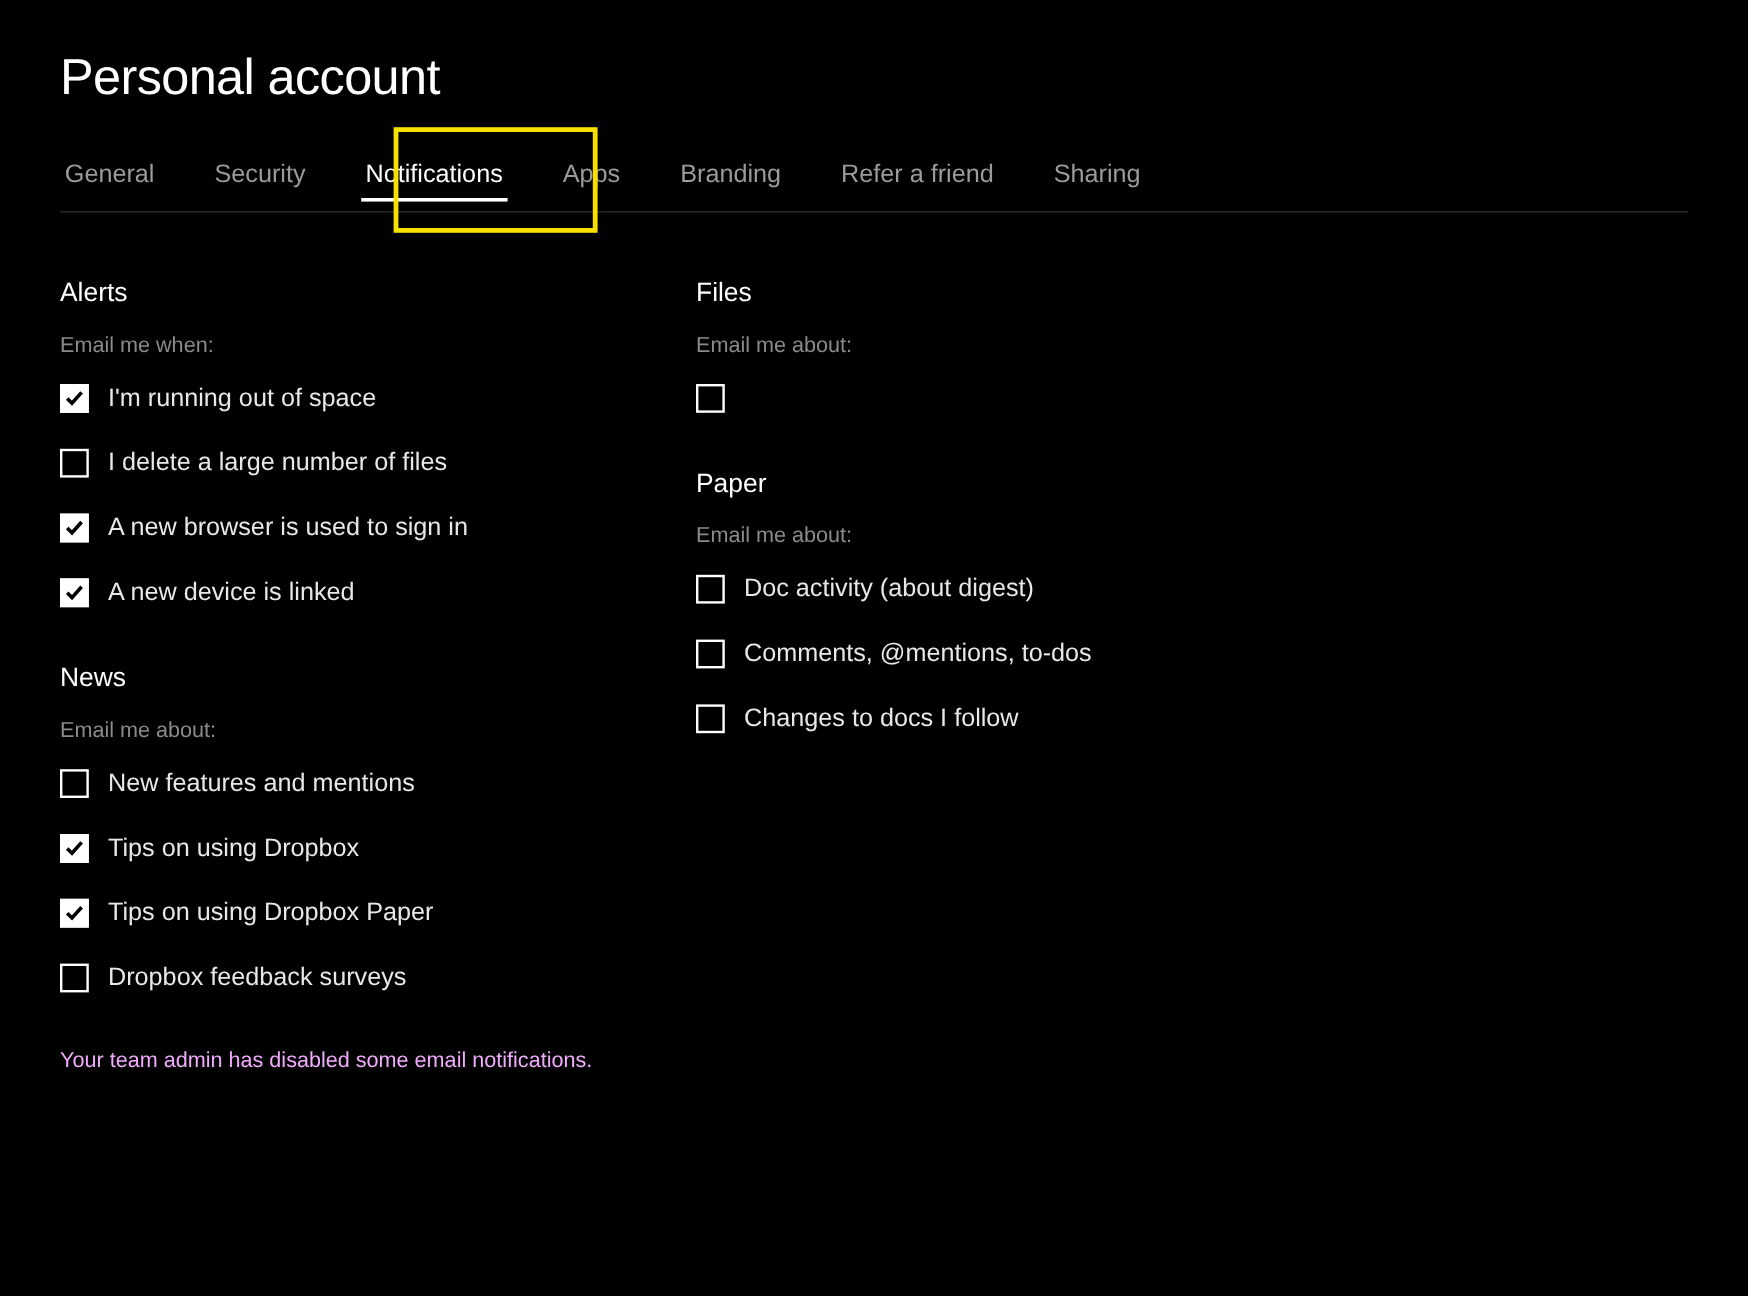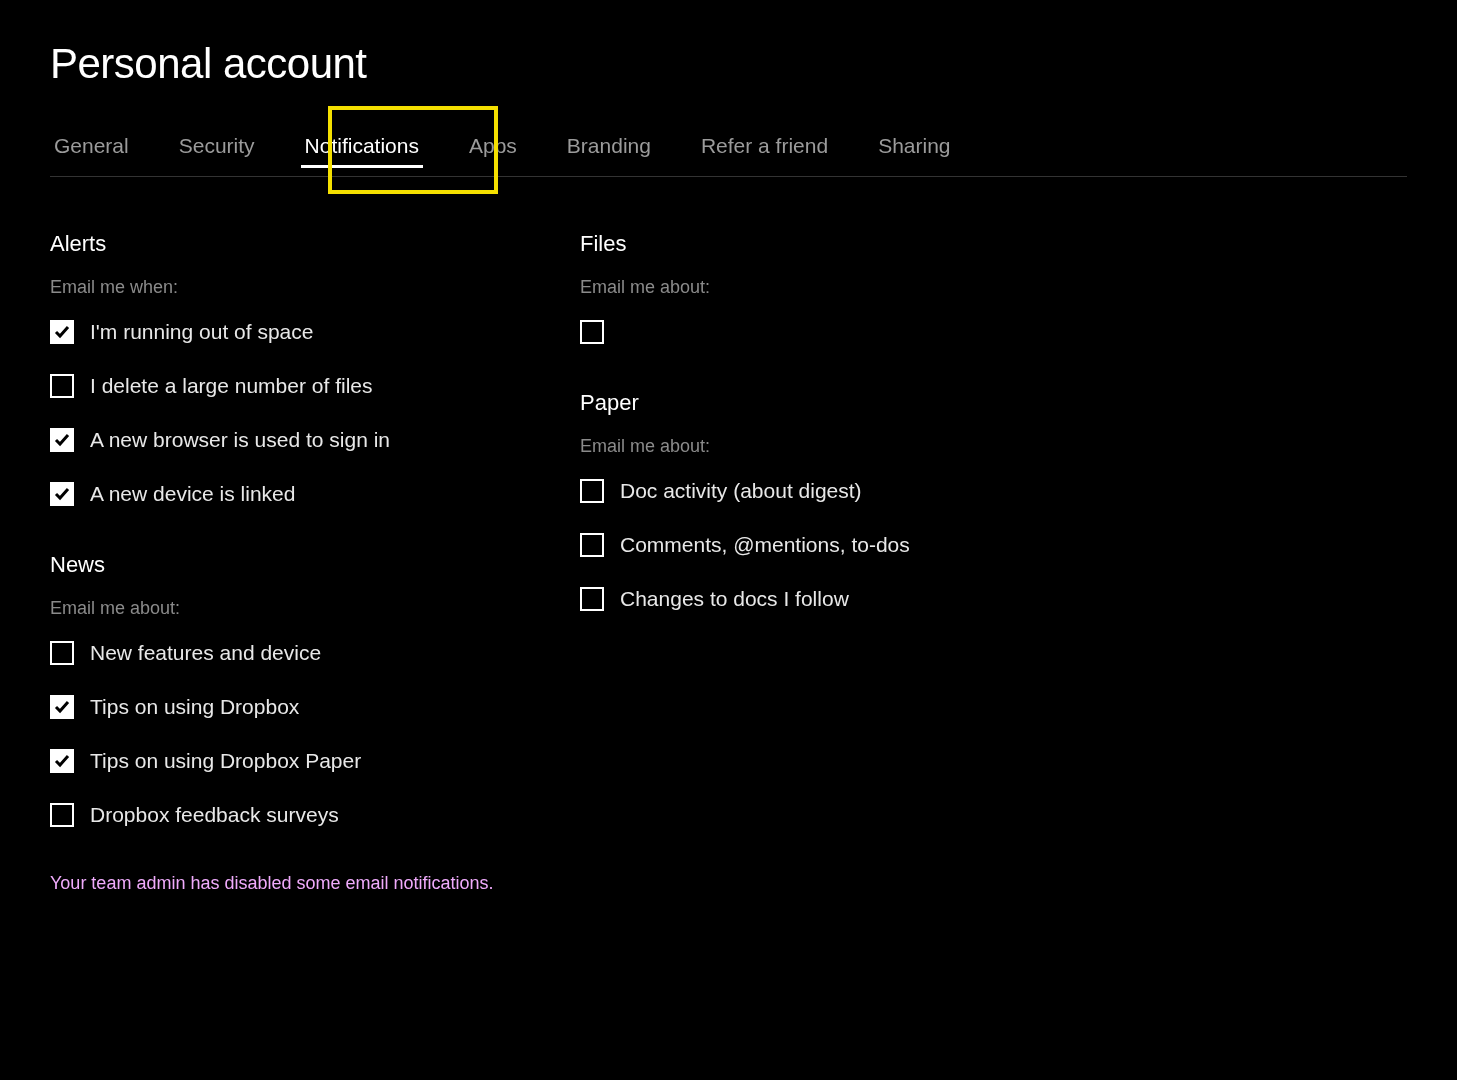--- a/index.html
+++ b/index.html
@@ -171,21 +171,21 @@
         <span class="check-label">A new device is linked</span>
       </div>
     </div>
 
     <div class="section">
       <div class="section-title">News</div>
       <div class="section-sub">Email me about:</div>
 
       <div class="check-row">
         <div class="checkbox"></div>
-        <span class="check-label">New features and device</span>
+        <span class="check-label">New features and mentions</span>
       </div>
       <div class="check-row">
         <div class="checkbox checked">
             <svg viewBox="0 0 16 16">
               <polyline points="2,8 6,12 14,3"></polyline>
             </svg>
           </div>
         <span class="check-label">Tips on using Dropbox</span>
       </div>
       <div class="check-row">

